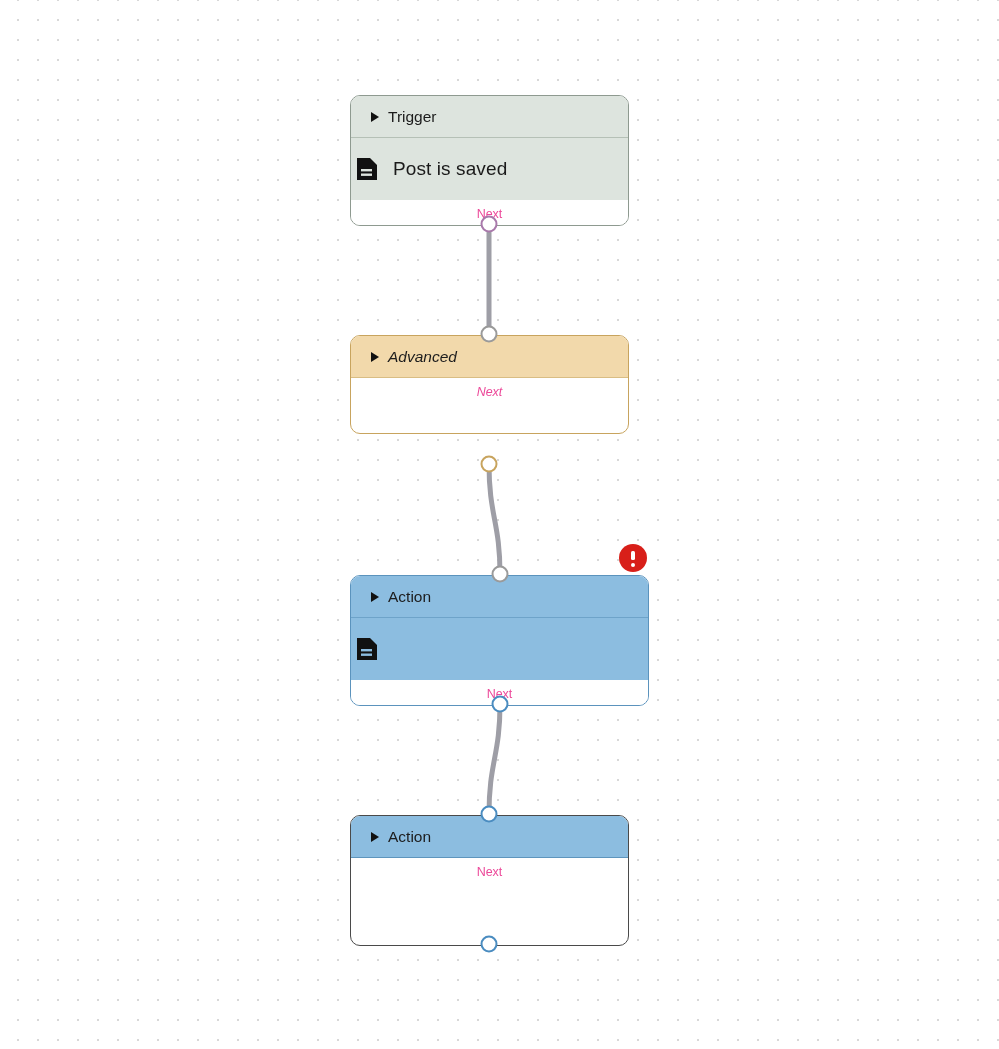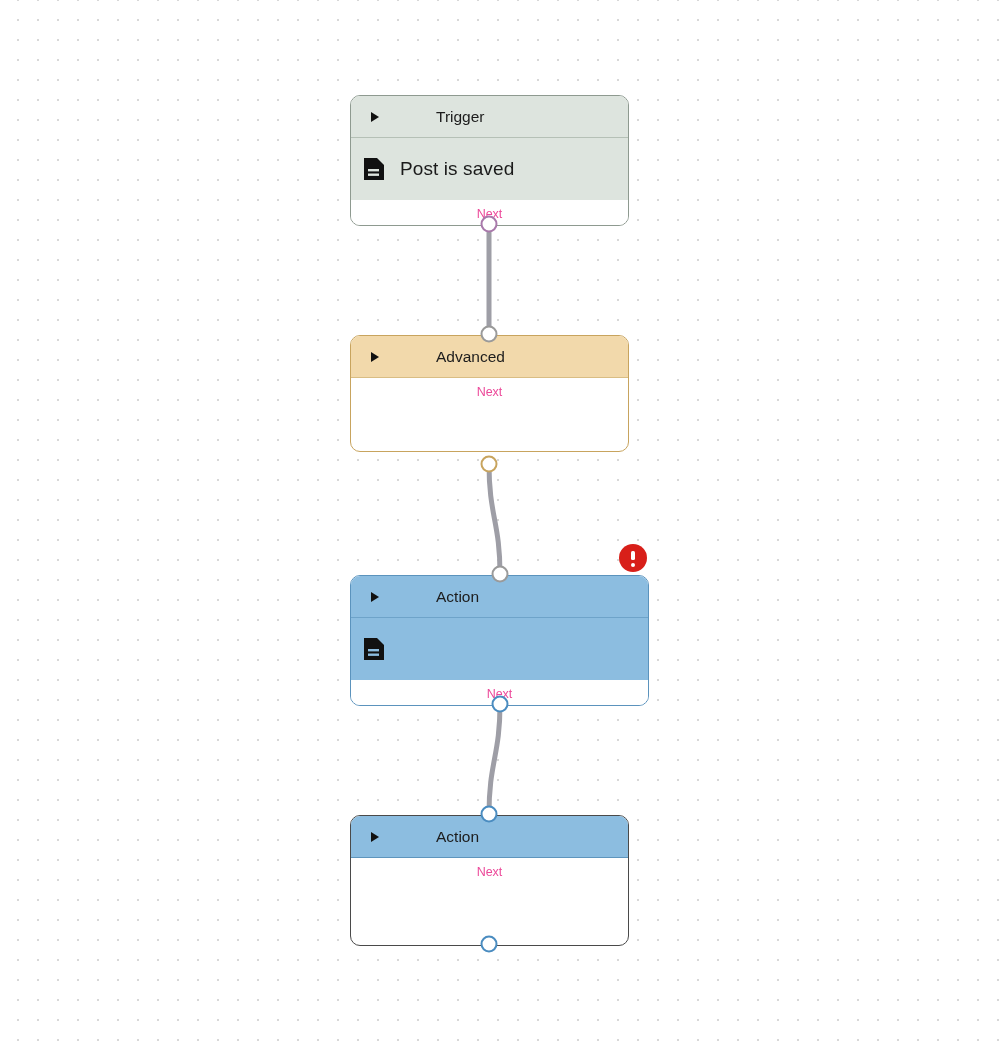--- a/index.html
+++ b/index.html
@@ -45,37 +45,36 @@
   }
 
   .node-header {
     height: 42px;
     display: flex;
     align-items: center;
     padding-left: 20px;
     font-size: 15.5px;
     color: #1c1c1c;
     border-bottom: 1px solid rgba(0,0,0,0.18);
-    gap: 48px;
   }
 
   .tri {
     width: 0; height: 0;
     border-left: 8px solid #111;
     border-top: 5.5px solid transparent;
     border-bottom: 5.5px solid transparent;
     margin-right: 9px;
     flex: 0 0 auto;
   }
 
   .node-body {
     height: 62px;
     display: flex;
     align-items: center;
-    padding-left: 11px;
+    padding-left: 4px;
   }
 
   .node-icon {
     width: 24px; height: 24px;
     flex: 0 0 auto;
     margin-right: 14px;
     display: flex;
     align-items: center;
     justify-content: center;
   }
@@ -192,21 +191,21 @@
         </svg>
       </span>
       <span class="node-title">Post is saved</span>
     </div>
     <div class="node-footer">
       <span>Next</span>
     </div>
   </div>
   <div class="port p-purple" style="left:489px; top:224px;"></div>
 
-  <div class="node c-advanced" style="left:350px; top:335px; width:279px; height:117px;">
+  <div class="node c-advanced" style="left:350px; top:335px; width:279px; height:99px;font-style:italic;">
     <div class="node-header">
       <span class="tri"></span>
       <span>Advanced</span>
     </div>
     <div class="node-footer">
       <span>Next</span>
     </div>
   </div>
   <div class="port p-gray" style="left:489px; top:334px;"></div>
   <div class="port p-tan" style="left:489px; top:464px;"></div>

